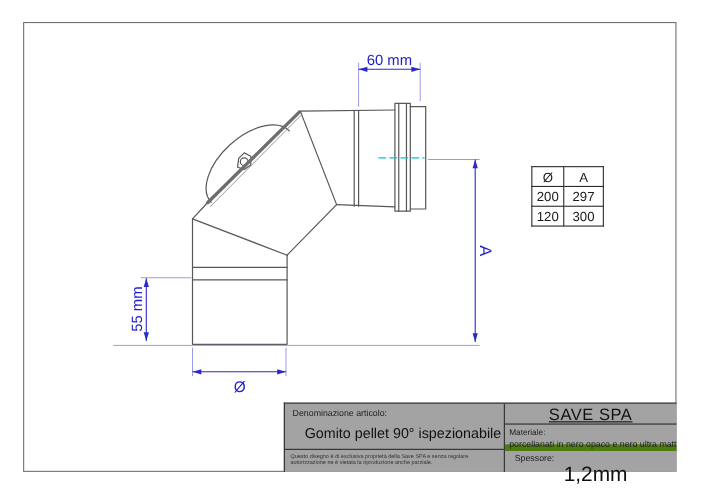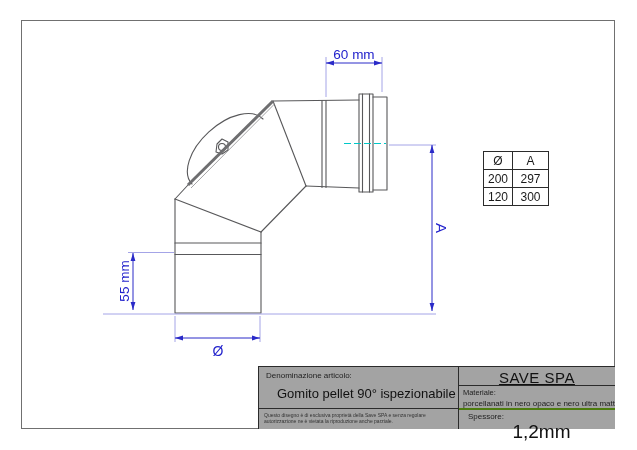--- a/index.html
+++ b/index.html
@@ -13,21 +13,21 @@
   .spec-table td.c2{width:35px;}
   
   .titleblock{position:absolute;left:258px;top:366px;width:357px;height:63px;box-sizing:border-box;border-left:1px solid #2b2b2b;border-top:1px solid #2b2b2b;display:flex;background:#a3a3a3;}
   .tb-left{width:203px;box-sizing:border-box;border-right:1px solid #2b2b2b;display:flex;flex-direction:column;}
   .denom-area{height:41px;box-sizing:border-box;}
   .denom-label{font-size:8px;color:#222;padding:4px 0 0 7px;}
   .denom-value{font-size:13px;color:#111;padding:6px 0 0 7px;white-space:nowrap;margin-left:11px;}
   .disclaimer{flex:1;border-top:1px solid #2b2b2b;font-size:5px;line-height:6px;color:#333;padding:3px 6px 0 5px;}
   .tb-right{flex:1;display:flex;flex-direction:column;}
   .company{height:19px;box-sizing:border-box;border-bottom:1px solid #2b2b2b;text-align:center;font-size:15px;color:#111;padding-top:2px;letter-spacing:0.5px;text-decoration:underline;}
-  .material{height:24px;box-sizing:border-box;border-bottom:2px solid #4d7c0f;padding:2px 0 0 4px;}
+  .material{height:24px;box-sizing:border-box;border-bottom:6px solid #4d7c0f;padding:2px 0 0 4px;}
   .material .lbl{font-size:7.5px;color:#222;}
   .material .val{font-size:8px;color:#222;margin-top:2px;white-space:nowrap;}
   .thickness{flex:1;padding:2px 0 0 9px;}
   .thickness .lbl{font-size:8px;color:#222;}
   .thickness .val{font-size:19px;color:#111;text-align:center;margin-top:0;}
   text{fill:#2222cc;font-family:"Liberation Sans",sans-serif;}
 </style>
 </head>
 <body>
 

